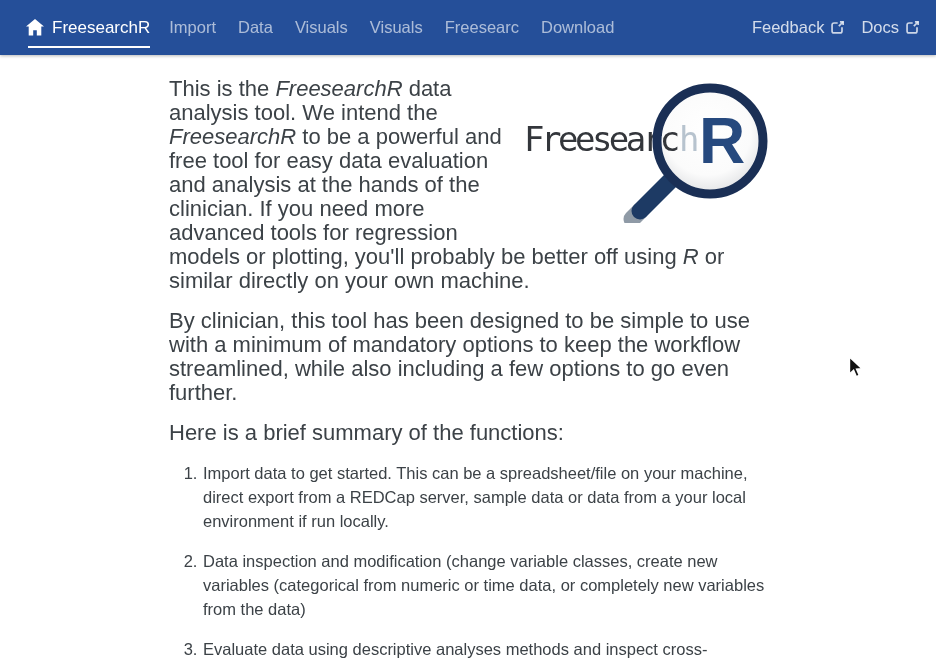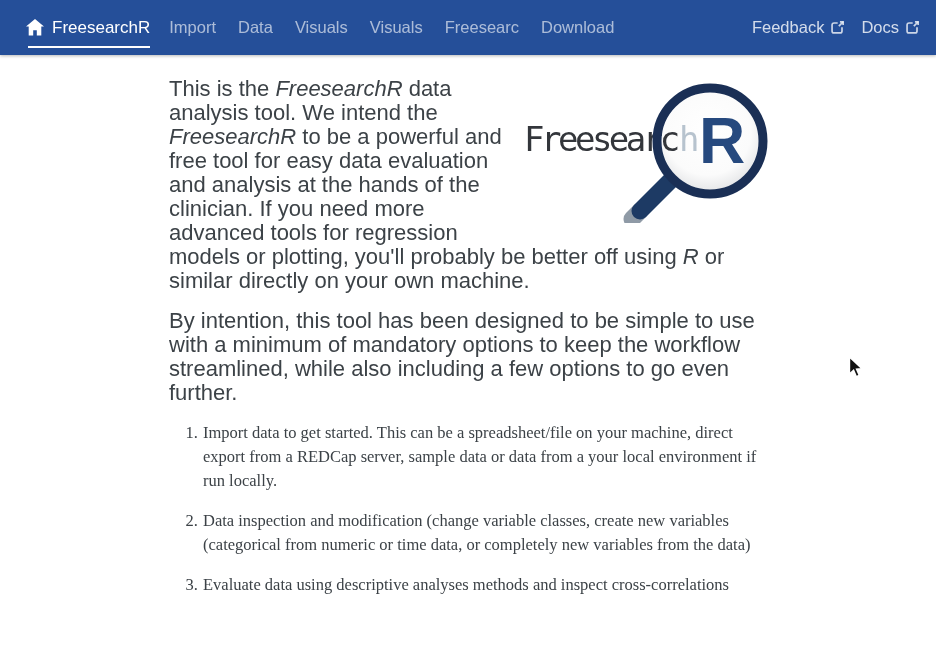--- a/index.html
+++ b/index.html
@@ -42,21 +42,21 @@
 
   
   .main { width: 602px; margin-left: 169px; padding-top: 22px; }
   .page-title {
     font-size: 40px; font-weight: 700; color: #32373b;
     margin: 0 0 16px 0; line-height: 1.05;
   }
   .main p { font-size: 22px; line-height: 24px; margin: 0 0 16px 0; }
   .main em { font-style: italic; }
   .main ol { margin: 4px 0 0 0; padding-left: 33px; }
-  .main li { font-size: 16.5px; line-height: 24px; margin-bottom: 16px; padding-left: 1px; font-family: Liberation Serif, serif; }
+  .main li { font-size: 16.5px; line-height: 24px; margin-bottom: 16px; padding-left: 1px; }
 
   
   .logo-box { float: right; width: 252px; height: 146px; margin: 0 0 10px 14px; }
   .logo-box svg { display: block; }
 
   
   .cursor { position: absolute; left: 848px; top: 356px; z-index: 50; pointer-events: none; }
 </style>
 </head>
 <body>
@@ -125,22 +125,23 @@
 
       <circle cx="191" cy="64" r="53" fill="none" stroke="#1a2f55" stroke-width="9"></circle>
 
       <text x="180" y="86" font-family="'Liberation Sans', sans-serif" font-size="64" font-weight="bold" fill="#26497e">R</text>
     </svg>
   </div>
 
 
   <p><span>This is the </span><em>FreesearchR</em><span> data analysis tool. We intend the </span><em>FreesearchR</em><span> to be a powerful and free tool for easy data evaluation and analysis at the hands of the clinician. If you need more advanced tools for regression models or plotting, you'll probably be better off using </span><em>R</em><span> or similar directly on your own machine.</span></p>
 
-  <p>By intention, this tool has been designed to be simple to use with a minimum of mandatory options to keep the workflow streamlined, while also including a few options to go even further.</p>
+  <p>By clinician, this tool has been designed to be simple to use with a minimum of mandatory options to keep the workflow streamlined, while also including a few options to go even further.</p>
 
+  <p>Here is a brief summary of the functions:</p>
 
   <ol>
     <li>Import data to get started. This can be a spreadsheet/file on your machine, direct export from a REDCap server, sample data or data from a your local environment if run locally.</li>
     <li>Data inspection and modification (change variable classes, create new variables (categorical from numeric or time data, or completely new variables from the data)</li>
     <li>Evaluate data using descriptive analyses methods and inspect cross-correlations</li>
   </ol>
 </main>
 
 <div class="cursor">
   <svg width="18" height="24" viewBox="0 0 18 24">

